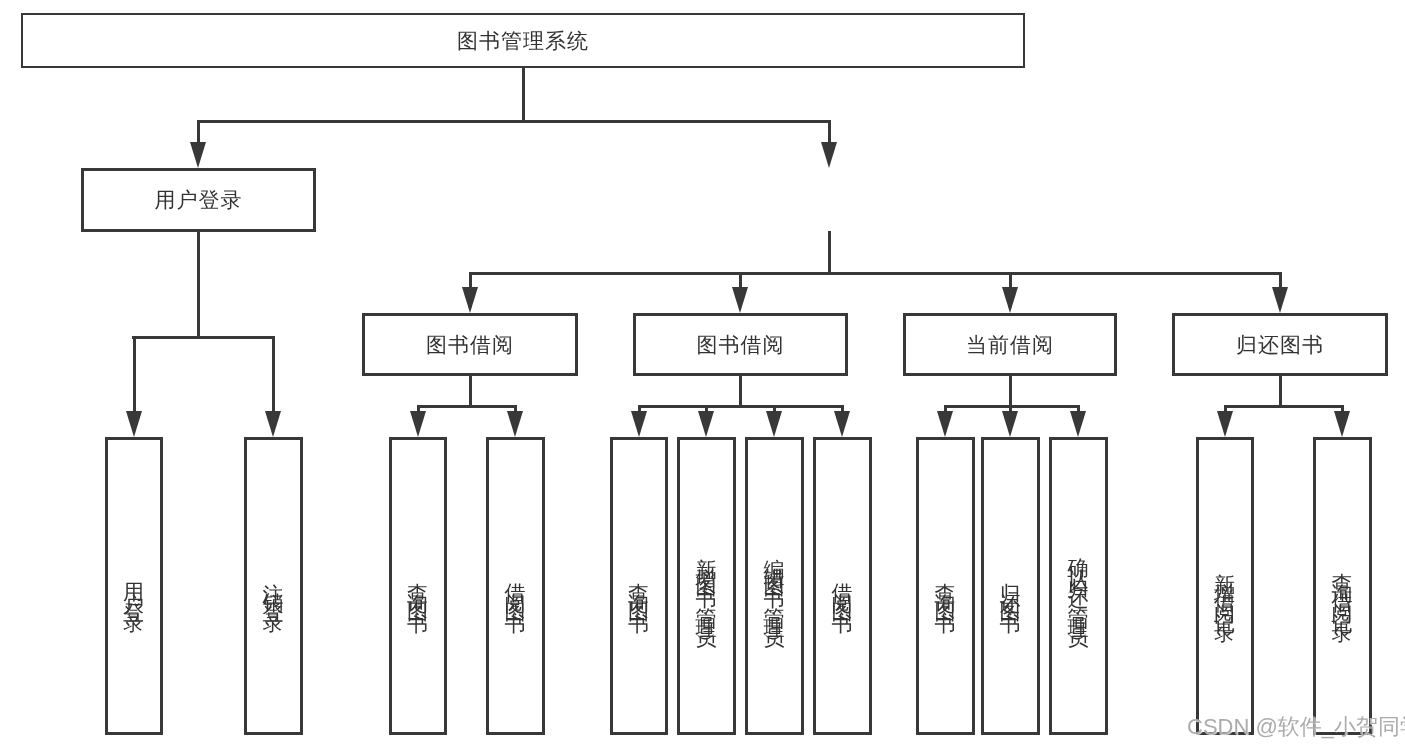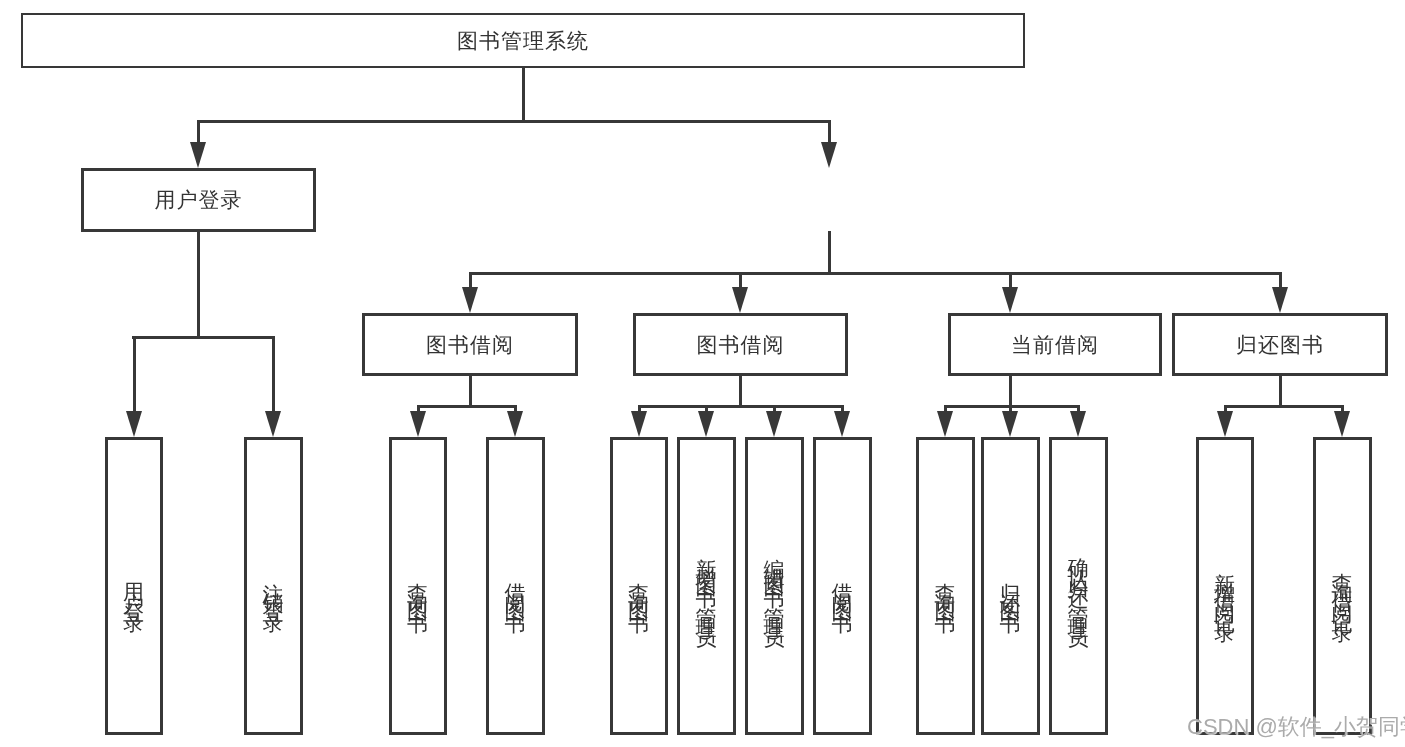--- a/index.html
+++ b/index.html
@@ -81,21 +81,21 @@
   <div class="arrowhead" style="left:1002px;top:287px;"></div>
   <div class="vline" style="left:1279px;top:272px;height:18px;"></div>
   <div class="arrowhead" style="left:1272px;top:287px;"></div>
 
   <div class="box" style="left:362px;top:313px;width:216px;height:63px;">
     <span class="hlabel">图书借阅</span>
   </div>
   <div class="box" style="left:633px;top:313px;width:215px;height:63px;">
     <span class="hlabel">图书借阅</span>
   </div>
-  <div class="box" style="left:903px;top:313px;width:214px;height:63px;margin-left:45px;">
+  <div class="box" style="left:903px;top:313px;width:214px;height:63px;">
     <span class="hlabel">当前借阅</span>
   </div>
   <div class="box" style="left:1172px;top:313px;width:216px;height:63px;">
     <span class="hlabel">归还图书</span>
   </div>
 
   <div class="vline" style="left:469px;top:374px;height:34px;"></div>
   <div class="vline" style="left:739px;top:374px;height:34px;"></div>
   <div class="vline" style="left:1009px;top:374px;height:34px;"></div>
   <div class="vline" style="left:1279px;top:374px;height:34px;"></div>

